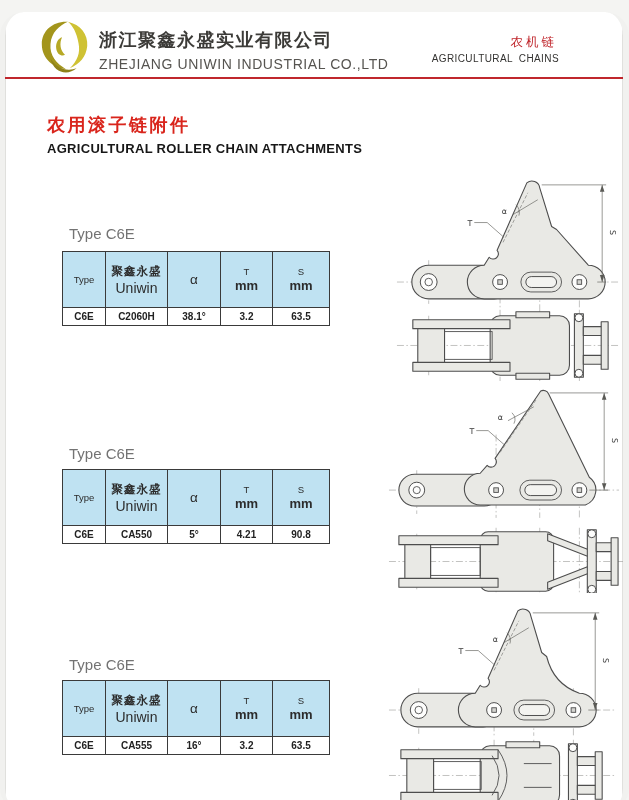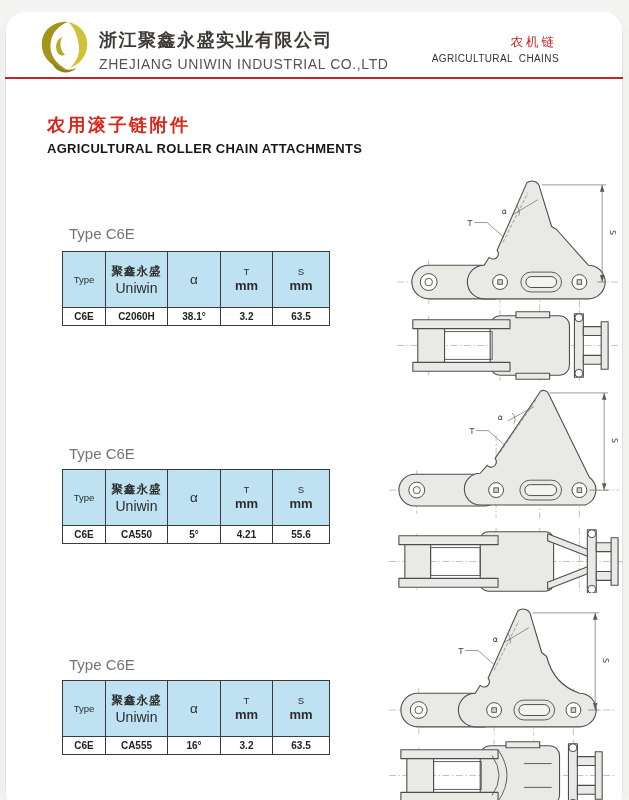--- a/index.html
+++ b/index.html
@@ -200,21 +200,21 @@
           <div class="h-unit">mm</div>
         </th>
       </tr>
     </thead>
     <tbody>
       <tr>
         <td>C6E</td>
         <td>CA550</td>
         <td>5°</td>
         <td>4.21</td>
-        <td>55.6</td>
+        <td>90.8</td>
       </tr>
     </tbody>
   </table>
 
   <svg class="drawing d2" viewBox="0 0 244 212">
 
     <path class="cl" d="M4,108 H236 M32,88 V132 M112,52 V136 M156,36 V136 M196,88 V136"></path>
     <rect class="part" x="14" y="92" width="102" height="32" rx="16"></rect>
 
     <path class="part" d="M157,8 A6,6 0 0 1 165,11 L206,95 A16,16 0 0 1 202,123 L96,123 A16,16 0 0 1 96,91 L103,83 A4.5,4.5 0 1 0 111,76 L157,8 Z"></path>

